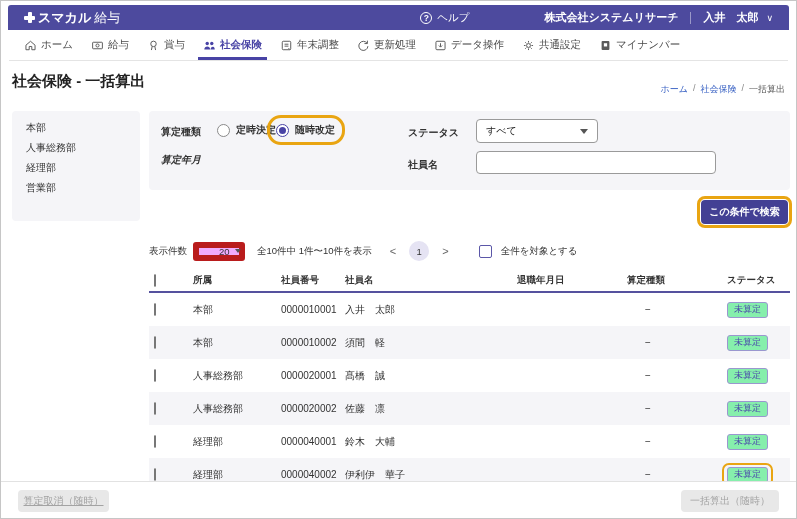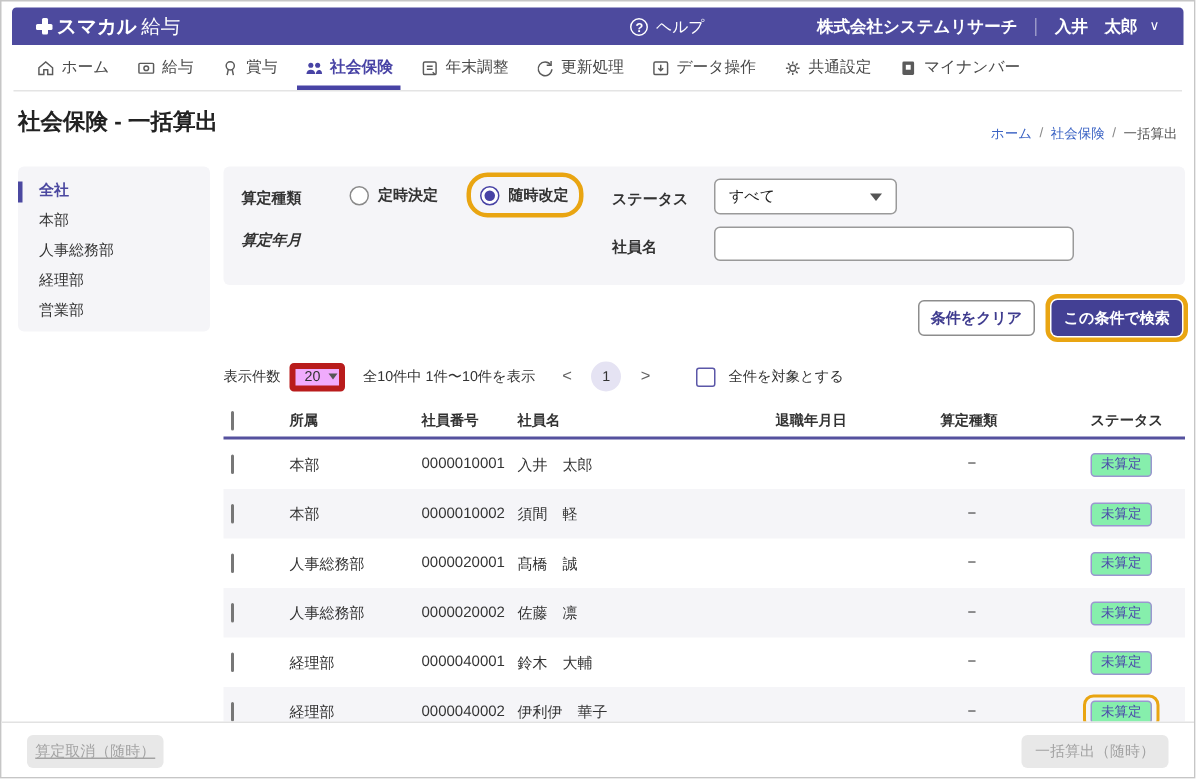--- a/index.html
+++ b/index.html
@@ -45,21 +45,21 @@
   .sidebar { position:absolute; top:110px; left:11px; width:128px; height:110px; background:#f5f5f8;
              border-radius:4px; padding-top:7px; }
   .side-item { position:relative; height:20px; line-height:20px; padding-left:14px; font-size:10px;
                color:#333; cursor:pointer; }
   .side-item.active { color:#4b48a0; font-weight:bold; }
   .side-item.active::before { content:""; position:absolute; left:0; top:3px; bottom:3px; width:3px; background:#4b48a0; }
 
   
   .filter-panel { position:absolute; top:110px; left:148px; width:641px; height:79px; background:#f5f5f8; border-radius:4px; }
   .f-label { position:absolute; font-size:10px; font-weight:bold; color:#333; }
-  .radio-group { position:absolute; top:122px; left:232px; display:flex; gap:28px; }
+  .radio-group { position:absolute; top:122px; left:216px; display:flex; }
   .radio-opt { position:relative; display:flex; align-items:center; gap:6px; font-size:10px; font-weight:bold; color:#333; cursor:pointer; }
   .radio-circ { width:13px; height:13px; border:1.5px solid #8a8a8a; border-radius:50%; background:#fff; position:relative; }
   .radio-opt.selected .radio-circ { border-color:#4843a5; }
   .radio-opt.selected .radio-circ::after { content:""; position:absolute; inset:2px; background:#4843a5; border-radius:50%; }
   .hl-ring { position:absolute; border:3px solid #e9a512; border-radius:14px; pointer-events:none; }
   .ring-radio { inset:-8px -10px -8px -9px; }
   .date-field { position:absolute; top:150px; left:210px; width:128px; height:26px; background:#fff;
                 border:1px solid #8a8a8a; border-radius:4px; display:flex; align-items:center;
                 padding:0 8px; font-size:10.5px; color:#222; }
   .date-float { position:absolute; top:-6px; left:7px; font-size:7.5px; color:#666; background:#f5f5f8; padding:0 3px; }
@@ -79,22 +79,22 @@
                border:1px solid #8d8d8d; border-radius:4px; font-size:10px; font-weight:bold; color:#3f3c8f;
                display:flex; align-items:center; justify-content:center; cursor:pointer; }
   .btn-search { position:absolute; top:199px; left:700px; width:87px; height:24px; background:#434094;
                 border:none; border-radius:4px; font-size:10px; font-weight:bold; color:#fff;
                 display:flex; align-items:center; justify-content:center; cursor:pointer; }
   .ring-search { top:195px; left:696px; width:95px; height:32px; border-radius:8px; }
 
   
   .list-controls { position:absolute; top:239px; left:148px; right:8px; height:22px; display:flex; align-items:center; font-size:9.5px; color:#333; }
   .pagesize-label { font-weight:normal; }
-  .pagesize-box { margin-left:6px; width:37px; height:19px; border:4px solid #b91c1c; border-radius:3px; background:#f0abfc;
-                  display:flex; align-items:center; padding:0 6px; gap:5px; cursor:pointer; font-size:9.5px; }
+  .pagesize-box { margin-left:6px; width:37px; height:19px; border:6px solid #b91c1c; border-radius:3px; background:#f0abfc;
+                  display:flex; align-items:center; padding:0 20px; gap:5px; cursor:pointer; font-size:9.5px; }
   .pagesize-box .caret-down { border-left-width:3.5px; border-right-width:3.5px; border-top-width:4.5px; }
   .range-text { margin-left:12px; }
   .pg-prev, .pg-next { margin-left:18px; color:#666; font-size:11px; cursor:pointer; }
   .pg-page { margin-left:13px; width:20px; height:20px; border-radius:50%; background:#e5e3f3; color:#333;
              display:flex; align-items:center; justify-content:center; font-size:9.5px; cursor:pointer; }
   .pg-next { margin-left:13px; }
   .chk { width:13px; height:13px; border:1.5px solid #777; border-radius:2px; background:#fff; cursor:pointer; }
   .chk.purple { border-color:#5b57a8; }
   .selectall { margin-left:30px; display:flex; align-items:center; gap:9px; }
 
@@ -218,21 +218,20 @@
   <h1 class="page-title">社会保険 - 一括算出</h1>
   <div class="breadcrumb">
     <span class="bc-link">ホーム</span>
     <span>/</span>
     <span class="bc-link">社会保険</span>
     <span>/</span>
     <span class="bc-current">一括算出</span>
   </div>
 
   <aside class="sidebar">
-    <div class="side-item active">全社</div>
     <div class="side-item">本部</div>
     <div class="side-item">人事総務部</div>
     <div class="side-item">経理部</div>
     <div class="side-item">営業部</div>
   </aside>
 
   <section class="filter-panel"></section>
   <span class="f-label" style="top:124px; left:160px;">算定種類</span>
   <div class="radio-group">
     <div class="radio-opt">
@@ -247,21 +246,20 @@
   </div>
   <span class="f-label" style="top:152px; left:160px;font-style:italic;">算定年月</span>
   <span class="f-label" style="top:125px; left:407px;">ステータス</span>
   <div class="select-box">
     <span>すべて</span>
     <span class="caret-down"></span>
   </div>
   <span class="f-label" style="top:157px; left:407px;">社員名</span>
   <input class="text-input" type="text" value="" style="">
 
-  <button class="btn-clear">条件をクリア</button>
   <span class="hl-ring ring-search"></span>
   <button class="btn-search">この条件で検索</button>
 
   <div class="list-controls">
     <span class="pagesize-label">表示件数</span>
     <div class="pagesize-box">
       <span>20</span>
       <span class="caret-down"></span>
     </div>
     <span class="range-text">全10件中 1件〜10件を表示</span>

